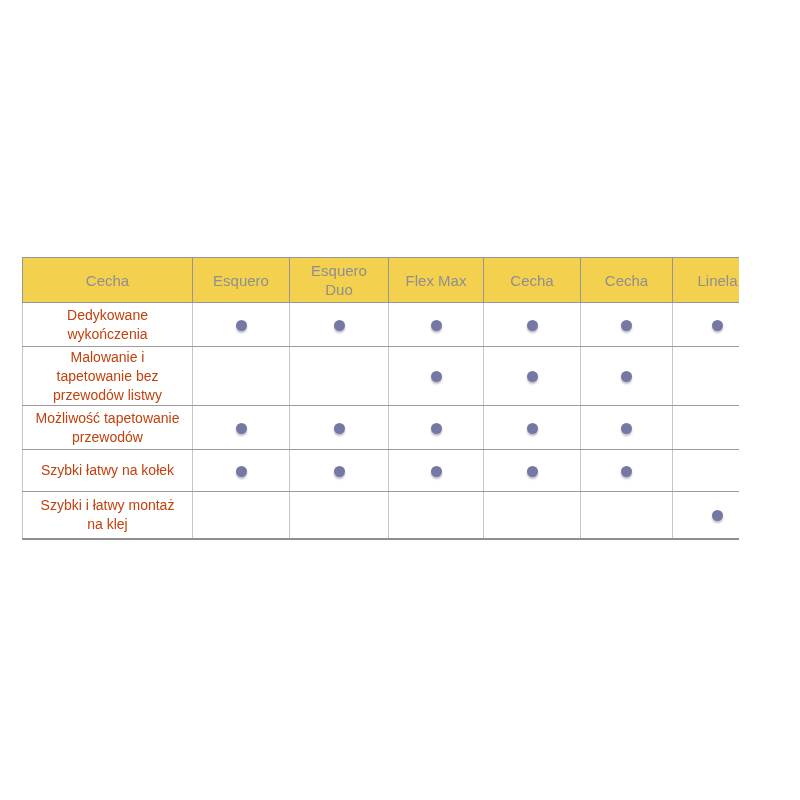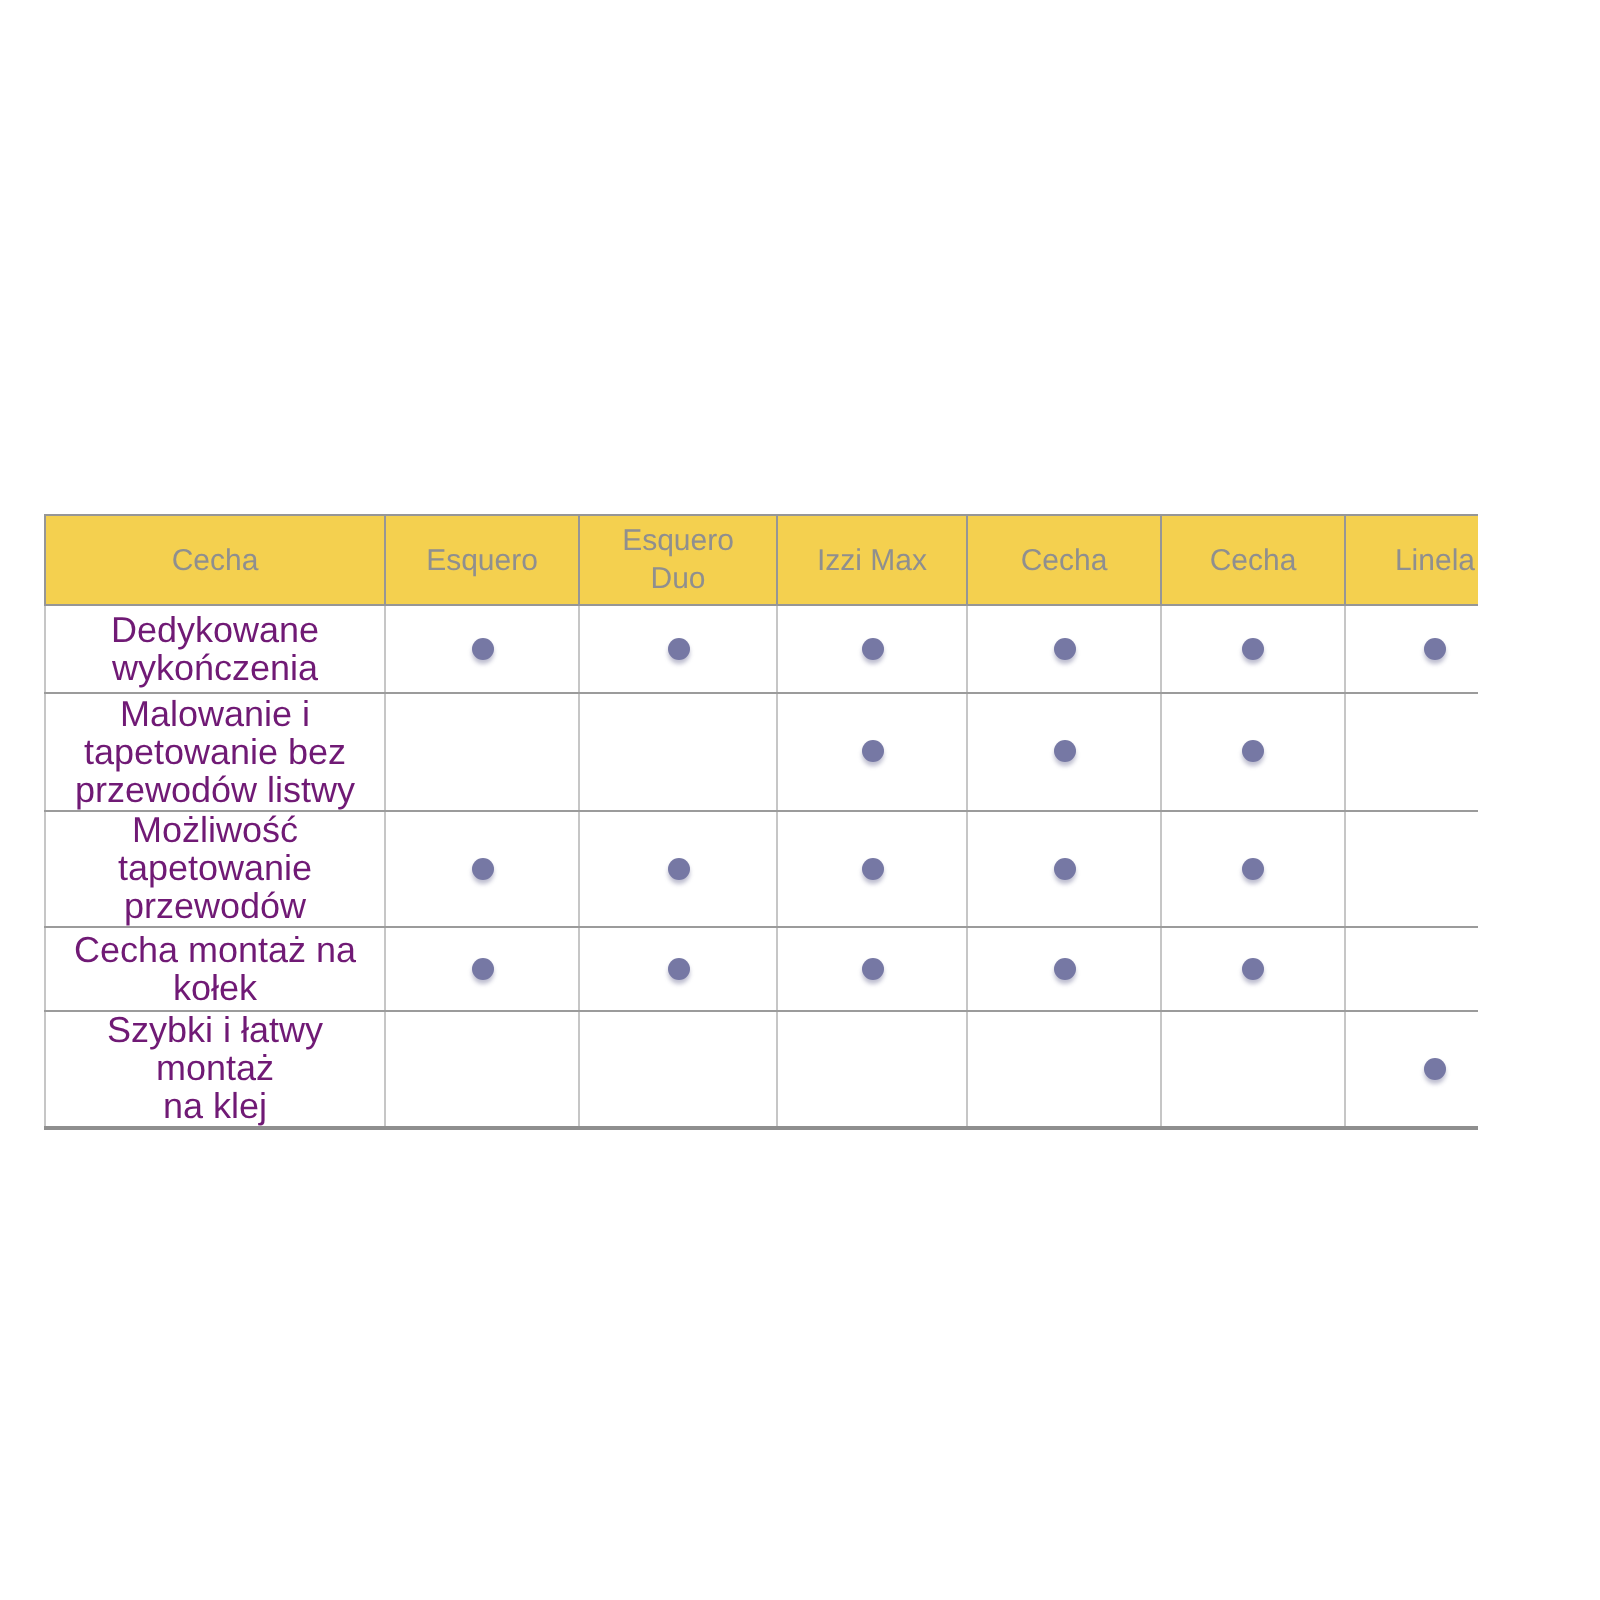--- a/index.html
+++ b/index.html
@@ -43,22 +43,22 @@
   td.cell {
     border-left: 1px solid #c6c6c6;
     border-right: 1px solid #c6c6c6;
     border-top: 1px solid #9b9b9b;
     border-bottom: 1px solid #9b9b9b;
     text-align: center;
     vertical-align: middle;
     padding: 0 6px;
   }
   td.feature-cell {
-    color: #701a75;
-    font-size: 18px;
+    color: #c2410c;
+    font-size: 14px;
     line-height: 19px;
     white-space: pre-line;
   }
   tr.row-h44 { height: 44px; }
   tr.row-h59 { height: 59px; }
   tr.row-h42 { height: 42px; }
   tr.row-h47 { height: 47px; }
   .dot {
     display: inline-block;
     width: 11px;
@@ -82,21 +82,21 @@
       <col style="width:97px">
       <col style="width:92px">
       <col style="width:90px">
     </colgroup>
     <thead>
       <tr class="row-h44">
         <th class="head-cell">Cecha</th>
         <th class="head-cell">Esquero</th>
         <th class="head-cell">Esquero
 Duo</th>
-        <th class="head-cell">Izzi Max</th>
+        <th class="head-cell">Flex Max</th>
         <th class="head-cell">Cecha</th>
         <th class="head-cell">Cecha</th>
         <th class="head-cell">Linela</th>
       </tr>
     </thead>
     <tbody>
       <tr class="row-h44">
         <td class="cell feature-cell">Dedykowane
 wykończenia</td>
         <td class="cell"><span class="dot"></span></td>
@@ -121,21 +121,21 @@
         <td class="cell feature-cell">Możliwość tapetowanie
 przewodów</td>
         <td class="cell"><span class="dot"></span></td>
         <td class="cell"><span class="dot"></span></td>
         <td class="cell"><span class="dot"></span></td>
         <td class="cell"><span class="dot"></span></td>
         <td class="cell"><span class="dot"></span></td>
         <td class="cell"></td>
       </tr>
       <tr class="row-h42">
-        <td class="cell feature-cell">Cecha montaż na kołek</td>
+        <td class="cell feature-cell">Szybki łatwy na kołek</td>
         <td class="cell"><span class="dot"></span></td>
         <td class="cell"><span class="dot"></span></td>
         <td class="cell"><span class="dot"></span></td>
         <td class="cell"><span class="dot"></span></td>
         <td class="cell"><span class="dot"></span></td>
         <td class="cell"></td>
       </tr>
       <tr class="row-h47">
         <td class="cell feature-cell">Szybki i łatwy montaż
 na klej</td>

